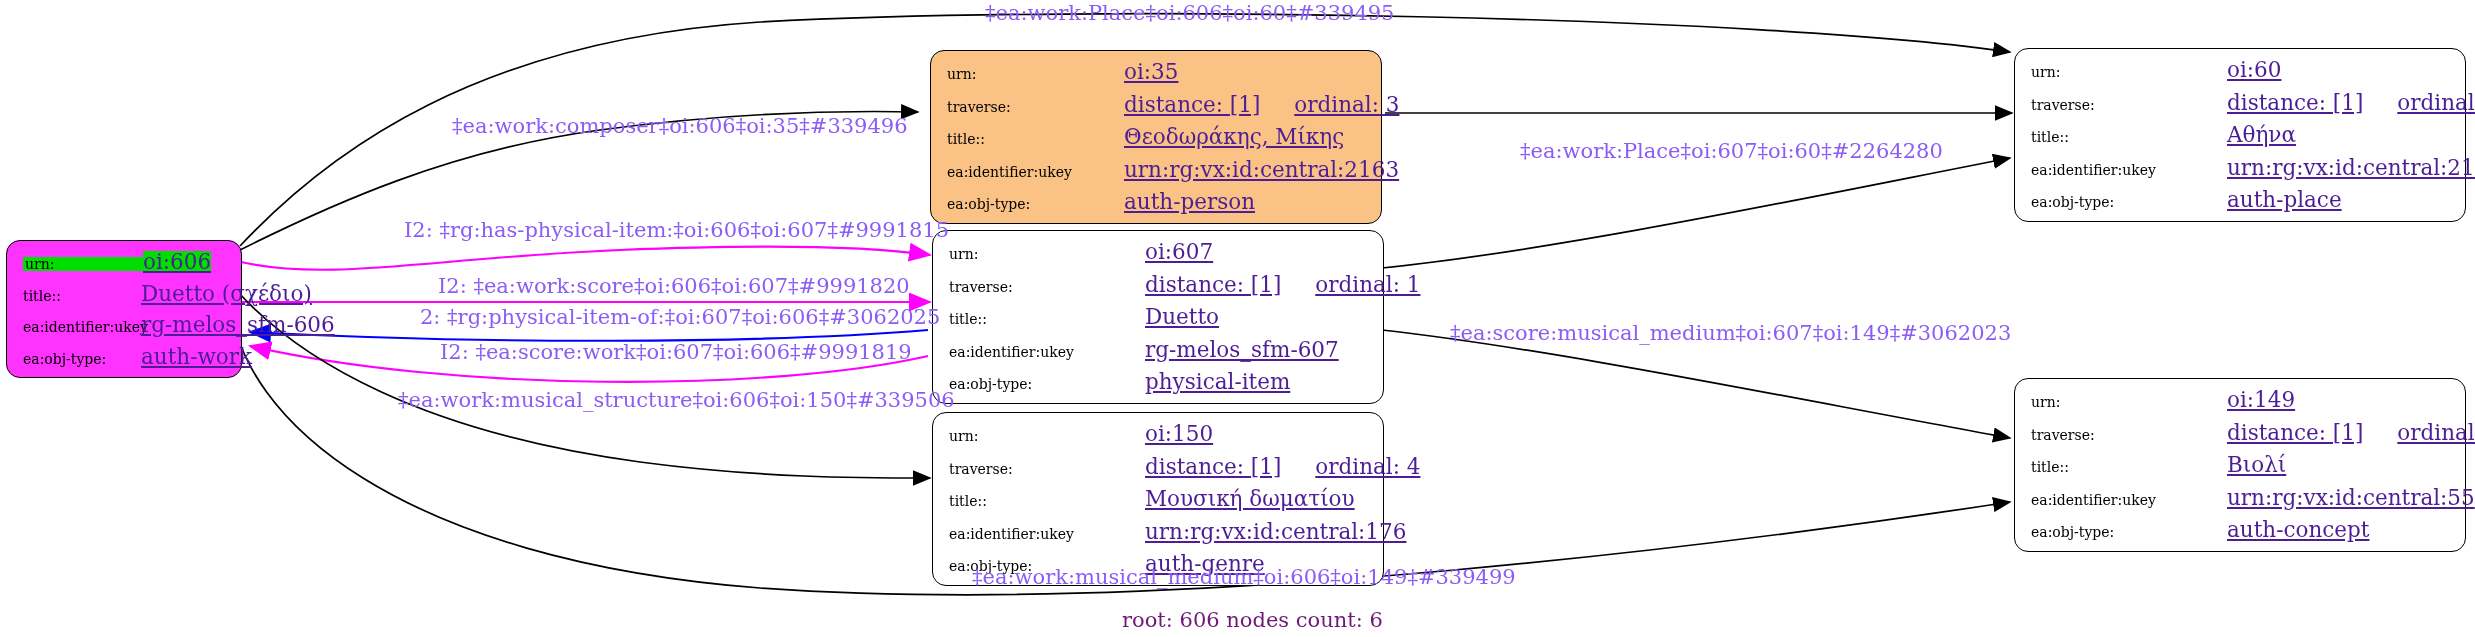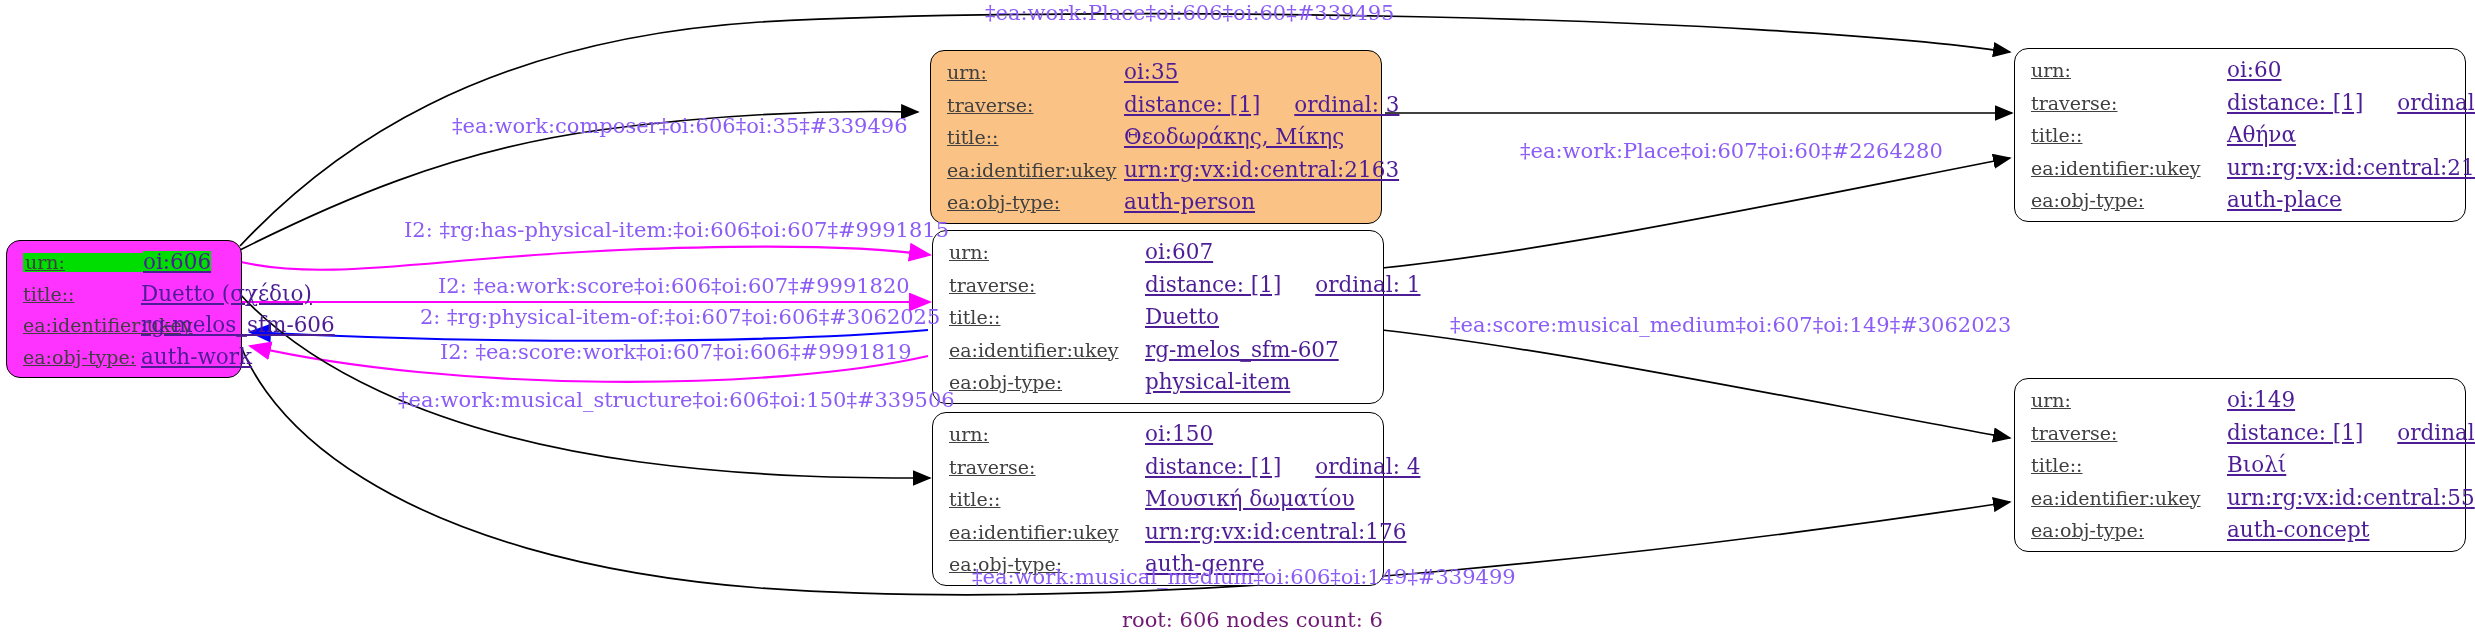--- a/index.html
+++ b/index.html
@@ -6,21 +6,21 @@
   #canvas{position:relative;width:2475px;height:637px;background:#ffffff;
           font-family:"DejaVu Serif","Liberation Serif",serif;overflow:hidden;}
   svg.edges{position:absolute;left:0;top:0;width:2475px;height:637px;pointer-events:none;}
 
   .node{position:absolute;box-sizing:border-box;border:1.6px solid #000;
         border-radius:14px;background:#fff;padding:10px 14px 10px 16px;}
   .node.magenta{background:#ff33ff;border-color:#000;}
   .node.orange{background:#fac284;border-color:#000;}
 
   .row{display:flex;align-items:baseline;white-space:nowrap;line-height:1.0;}
-  .k{font-size:19px;color:#404040;text-decoration:underline;}
+  .k{font-size:14px;color:#000000;}
   .v{font-size:21.5px;color:#4c1d95;text-decoration:underline;}
 
   
   .w-node .k{width:196px;flex:0 0 196px;}
   .w-node .v{flex:0 0 auto;}
   .m-node .k{width:118px;flex:0 0 118px;}
   .o-node .k{width:177px;flex:0 0 177px;}
 
   .row + .row{margin-top:11px;}
   .m-node .row + .row{margin-top:10px;}
@@ -222,19 +222,19 @@
   <div class="elabel" style="left:404px;top:220px;">I2: ‡rg:has-physical-item:‡oi:606‡oi:607‡#9991815</div>
 
   <div class="elabel" style="left:438px;top:276px;">I2: ‡ea:work:score‡oi:606‡oi:607‡#9991820</div>
 
   <div class="elabel" style="left:420px;top:307px;">2: ‡rg:physical-item-of:‡oi:607‡oi:606‡#3062025</div>
 
   <div class="elabel" style="left:440px;top:342px;">I2: ‡ea:score:work‡oi:607‡oi:606‡#9991819</div>
 
   <div class="elabel" style="left:398px;top:390px;">‡ea:work:musical_structure‡oi:606‡oi:150‡#339506</div>
 
-  <div class="elabel" style="left:1450px;top:315px;">‡ea:score:musical_medium‡oi:607‡oi:149‡#3062023</div>
+  <div class="elabel" style="left:1450px;top:323px;">‡ea:score:musical_medium‡oi:607‡oi:149‡#3062023</div>
 
   <div class="elabel" style="left:972px;top:567px;">‡ea:work:musical_medium‡oi:606‡oi:149‡#339499</div>
 
   <div class="caption" style="left:1122px;top:608px;">root: 606 nodes count: 6</div>
 
 </div>
 
 </body></html>

